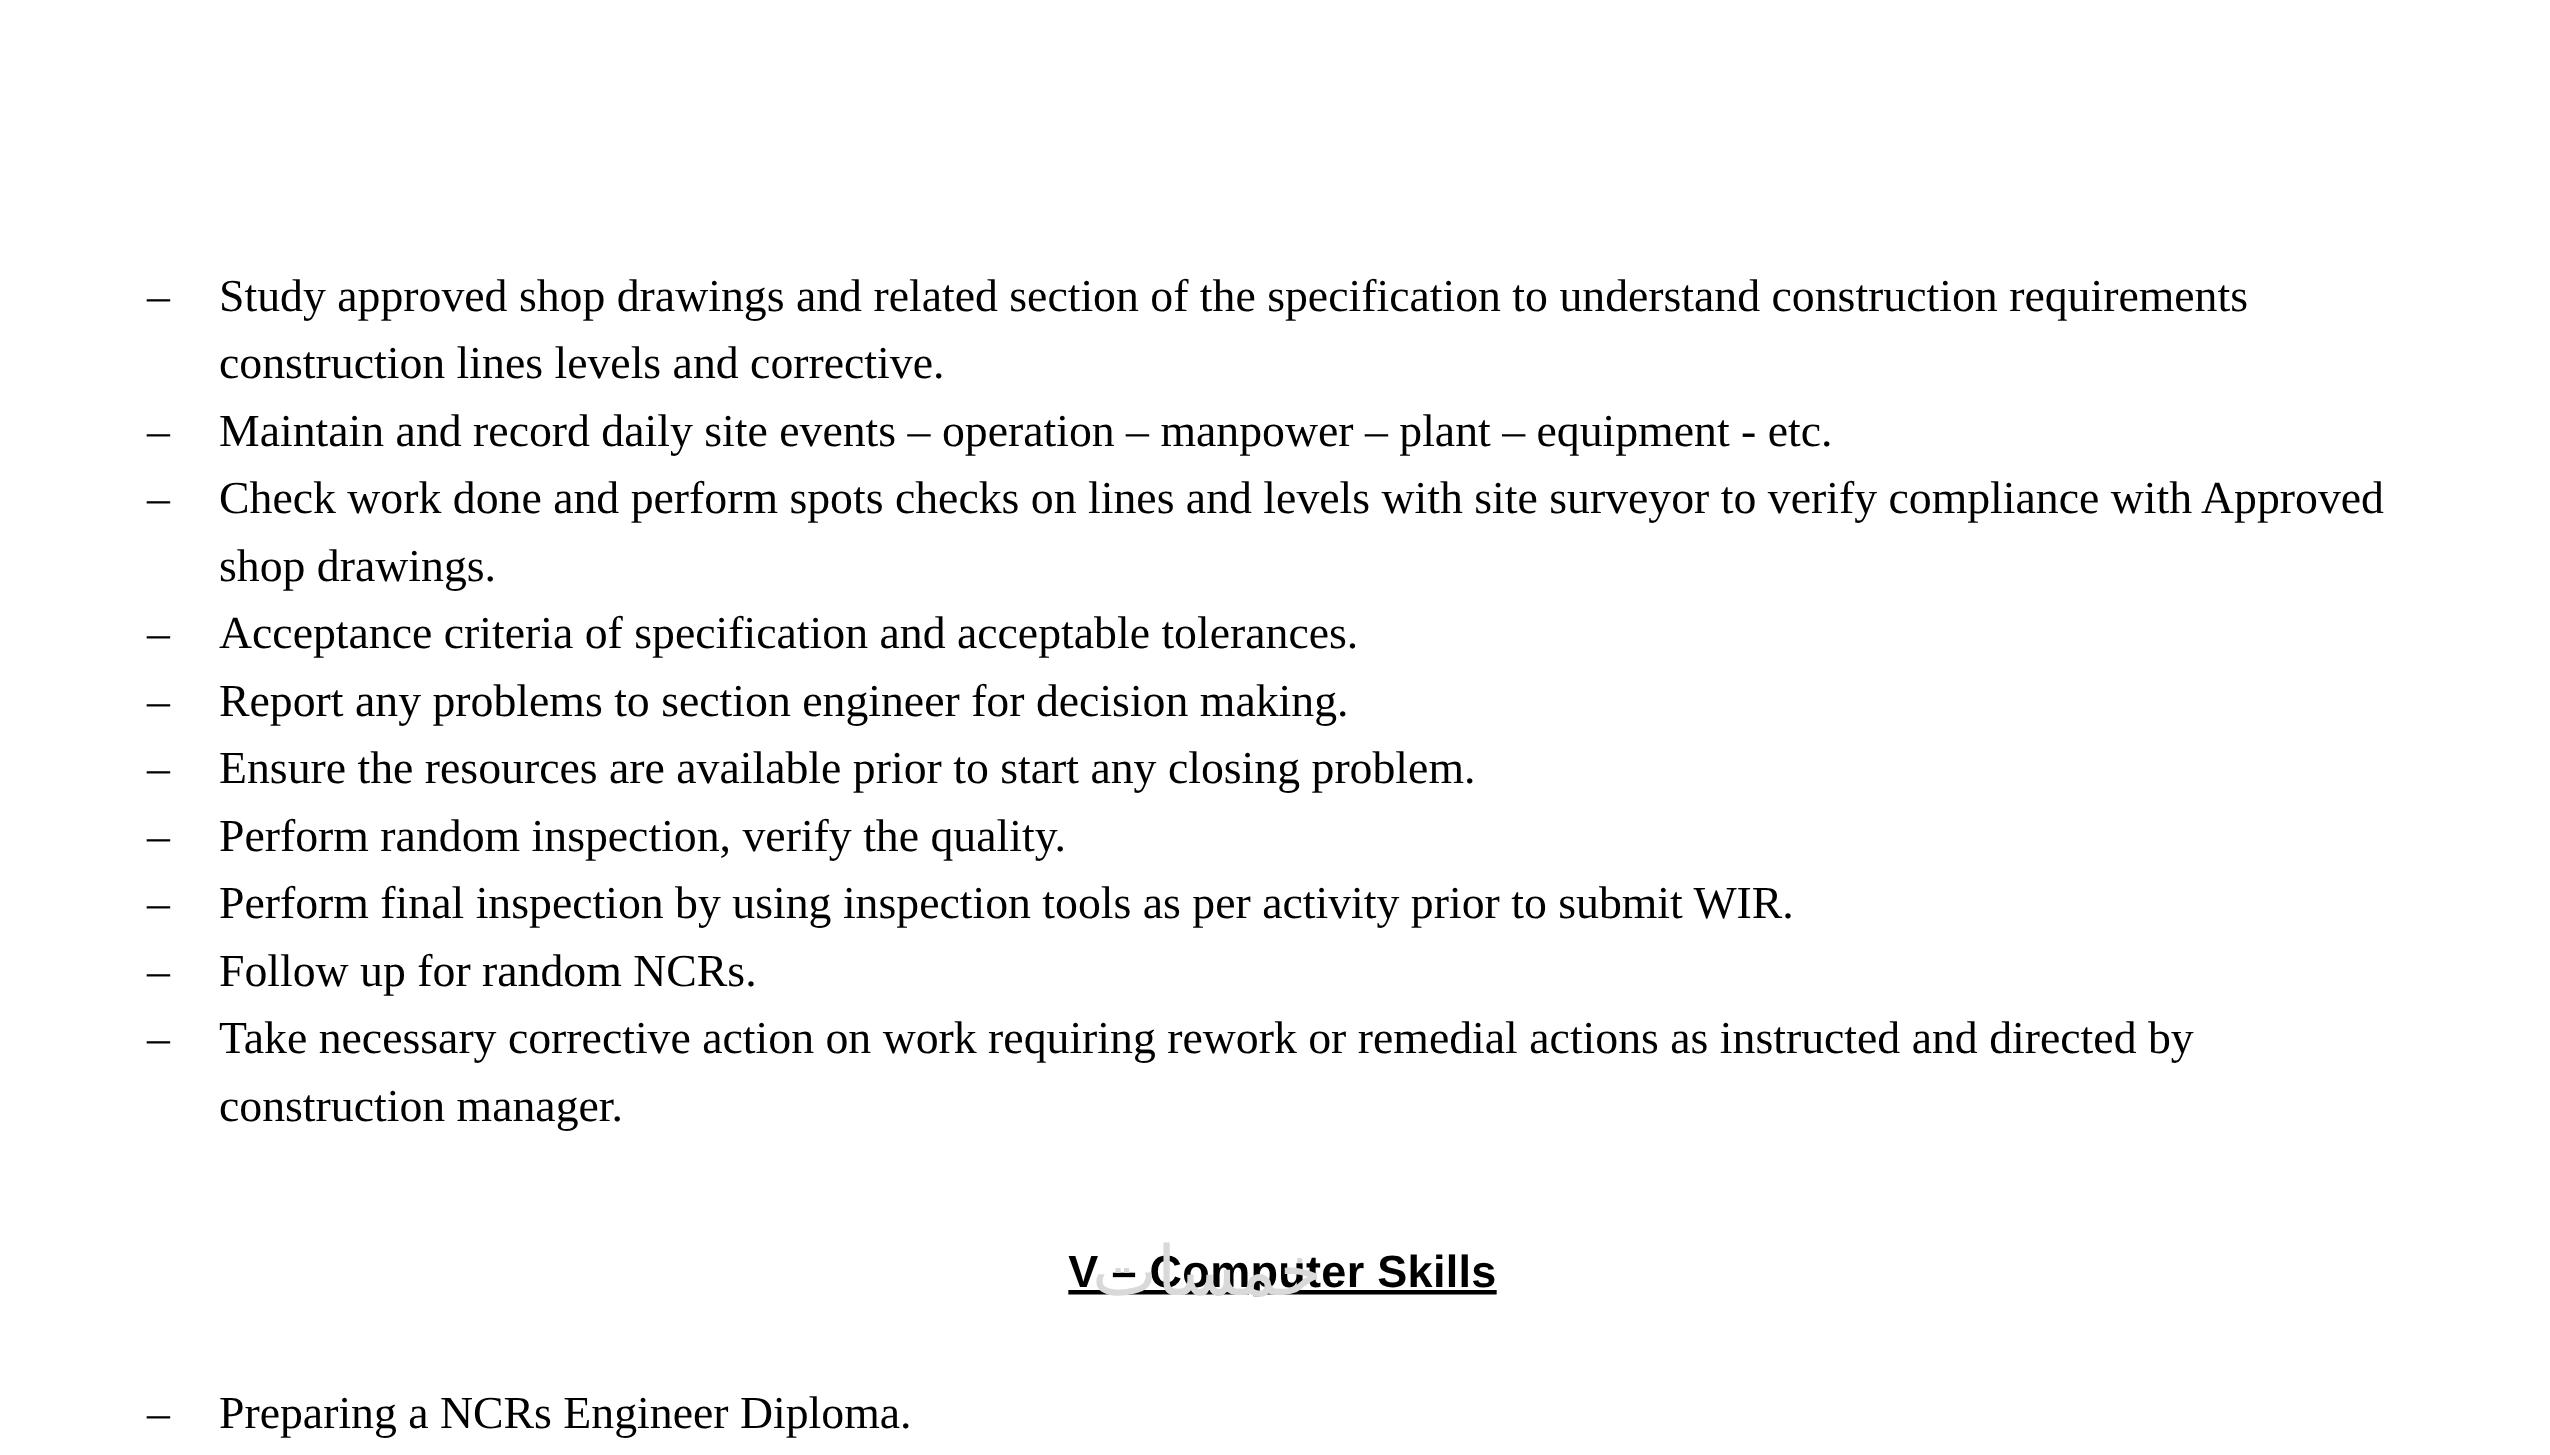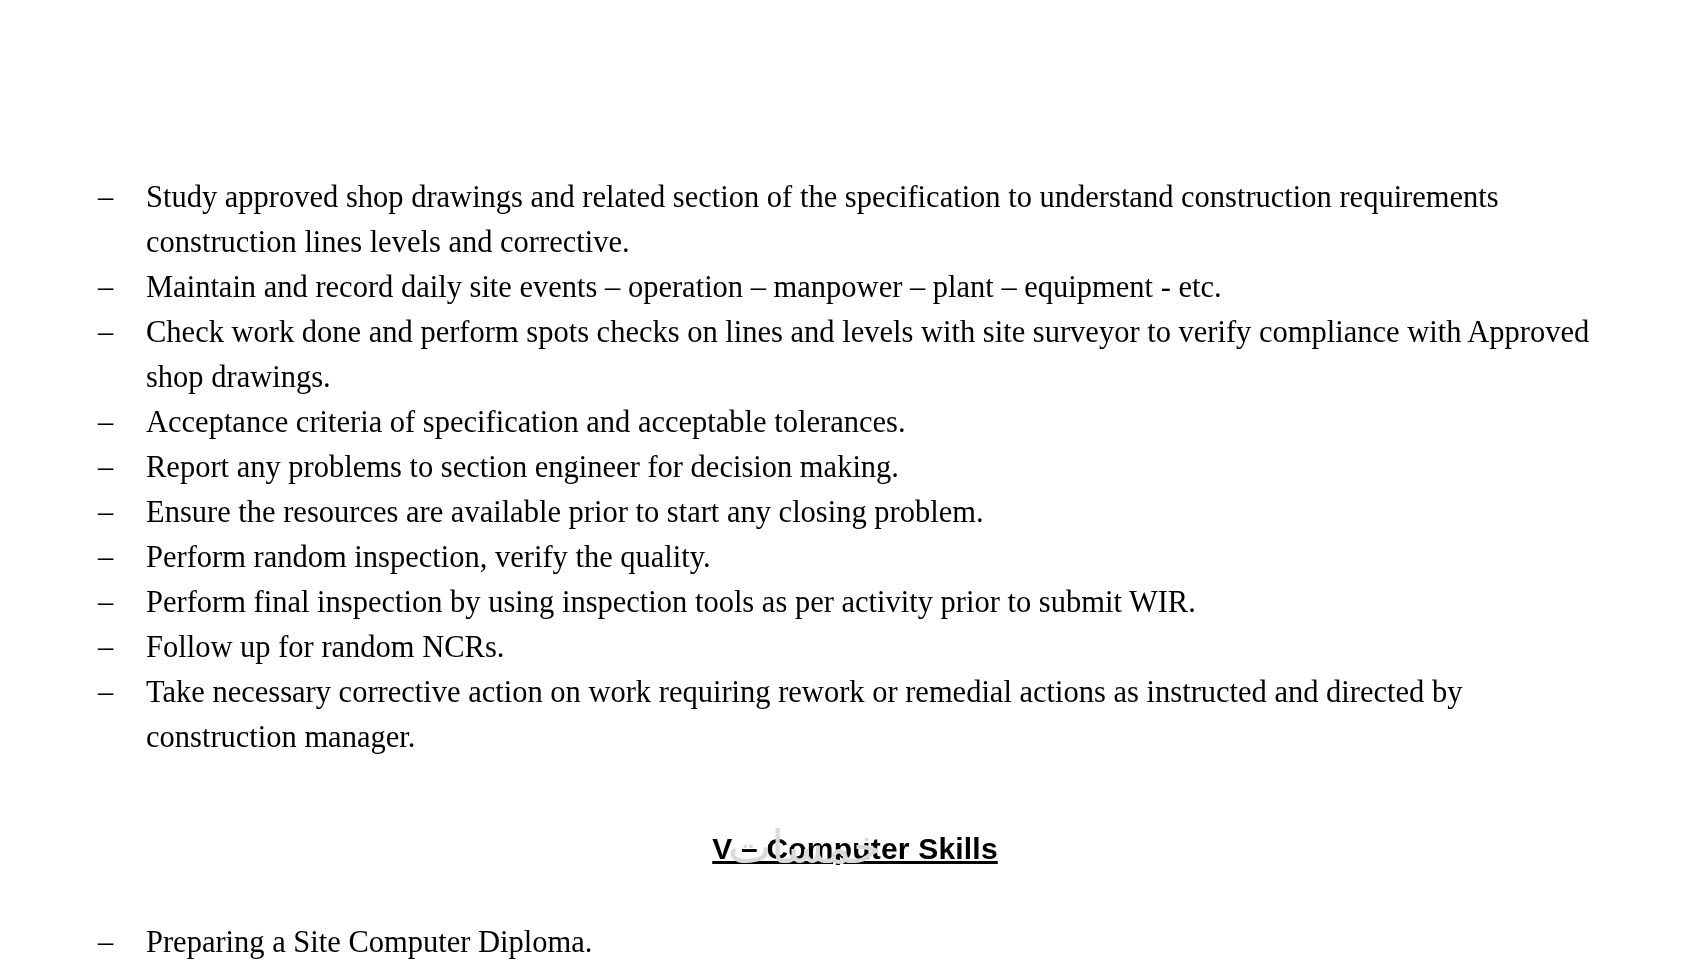--- a/index.html
+++ b/index.html
@@ -136,21 +136,21 @@
 
     <div class="gap-before-heading"></div>
 
     <div class="section-heading">V – Computer Skills</div>
 
     <div class="gap-after-heading"></div>
 
     <ul class="bullet-list">
       <li>
         <span class="dash">–</span>
-        <span>Preparing a Site Computer Diploma.</span>
+        <span>Preparing a NCRs Engineer Diploma.</span>
       </li>
       <li>
         <span class="dash">–</span>
         <span>AutoCAD, SAP , Statically Systems</span>
       </li>
     </ul>
 
   </div>
 
   <div class="watermark">خمسات</div>

